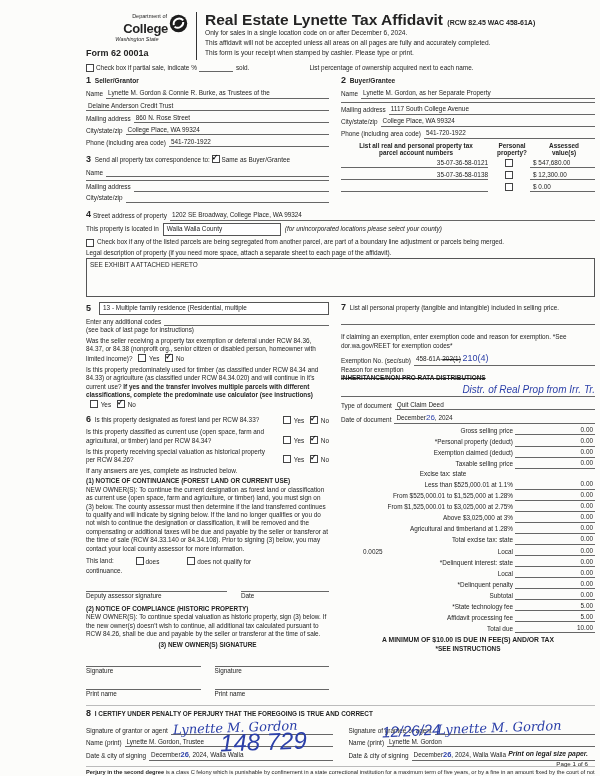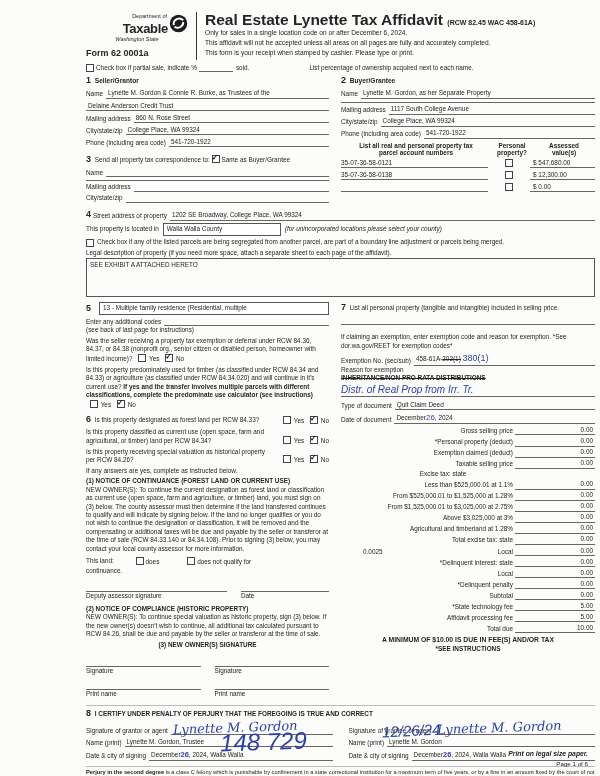--- a/index.html
+++ b/index.html
@@ -1,20 +1,20 @@
 <!DOCTYPE html>
 <html><head>
 <meta charset="utf-8">
 <style>
   html,body{margin:0;padding:0;background:#e9e9e7;}
   .page{position:relative;width:600px;height:776px;background:#fcfcfa;font-family:"Liberation Sans",sans-serif;color:#242424;overflow:hidden;}
   .form{position:absolute;left:86px;top:10px;width:509px;font-size:6.4px;line-height:1.32;}
   .b{font-weight:bold;}
   .i{font-style:italic;}
-  .u{border-bottom:1px solid #666;}
+  .u{border-bottom:1px solid #666;text-align:right;}
   .hw{color:#2b3fa8;}
   .strike{text-decoration:line-through;}
   .cb{display:inline-block;width:6px;height:6px;border:1px solid #444;background:#fff;vertical-align:-1px;position:relative;flex:none;}
   .cb.ck::after{content:"✓";position:absolute;left:-1px;top:-3px;font-size:8px;font-weight:bold;color:#0d0d0d;}
   .fld{display:flex;align-items:flex-end;margin-top:2.6px;}
   .fld .lab{white-space:nowrap;padding-right:3px;flex:none;}
   .fld .vfill{flex:1;border-bottom:1px solid #666;padding:0 2px;white-space:nowrap;min-width:6px;}
   
   .hdr{display:flex;align-items:stretch;}
   .logo-block{width:102px;flex:none;padding-top:3px;}
@@ -69,21 +69,21 @@
 <body>
 
 <div class="page">
   <div class="form">
 
     <div class="hdr">
       <div class="logo-block">
         <div class="logo-row">
           <div>
             <div class="dept">Department of</div>
-            <div class="rev">Taxable</div>
+            <div class="rev">College</div>
           </div>
           <span>
             <svg viewBox="0 0 24 24" width="19" height="19">
                 <circle cx="12" cy="12" r="11" fill="#1c1c1c"></circle>
                 <path d="M6 14 A7 7 0 0 1 18 8" stroke="#fff" stroke-width="2.4" fill="none"></path>
                 <path d="M18 10 A7 7 0 0 1 7 16" stroke="#fff" stroke-width="2.4" fill="none"></path>
               </svg>
           </span>
         </div>
         <div class="wast">Washington State</div>
@@ -280,21 +280,21 @@
           <span class="secnum">7</span>
           <span>List all personal property (tangible and intangible) included in selling price.</span>
         </div>
         <div class="fld" style="margin-top:10px;">
             <span class="vfill"></span>
           </div>
 
         <div style="margin-top:8px;">If claiming an exemption, enter exemption code and reason for exemption. *See dor.wa.gov/REET for exemption codes*</div>
         <div class="fld">
           <span class="lab">Exemption No. (sec/sub)</span>
-          <span class="vfill"><span>458-61A-</span><span class="strike">202(1)</span> <span class="hw" style="font-size:9px;">380(1)</span></span>
+          <span class="vfill"><span>458-61A-</span><span class="strike">202(1)</span> <span class="hw" style="font-size:9px;">210(4)</span></span>
         </div>
         <div>Reason for exemption</div>
         <div class="b strike">INHERITANCE/NON PRO RATA DISTRIBUTIONS</div>
         <div class="u hw" style="font-size:10px;font-style:italic;">Distr. of Real Prop from Irr. Tr.</div>
 
         <div class="fld" style="margin-top:4px;">
             <span class="lab">Type of document</span>
             <span class="vfill">Quit Claim Deed</span>
           </div>
         <div class="fld">

